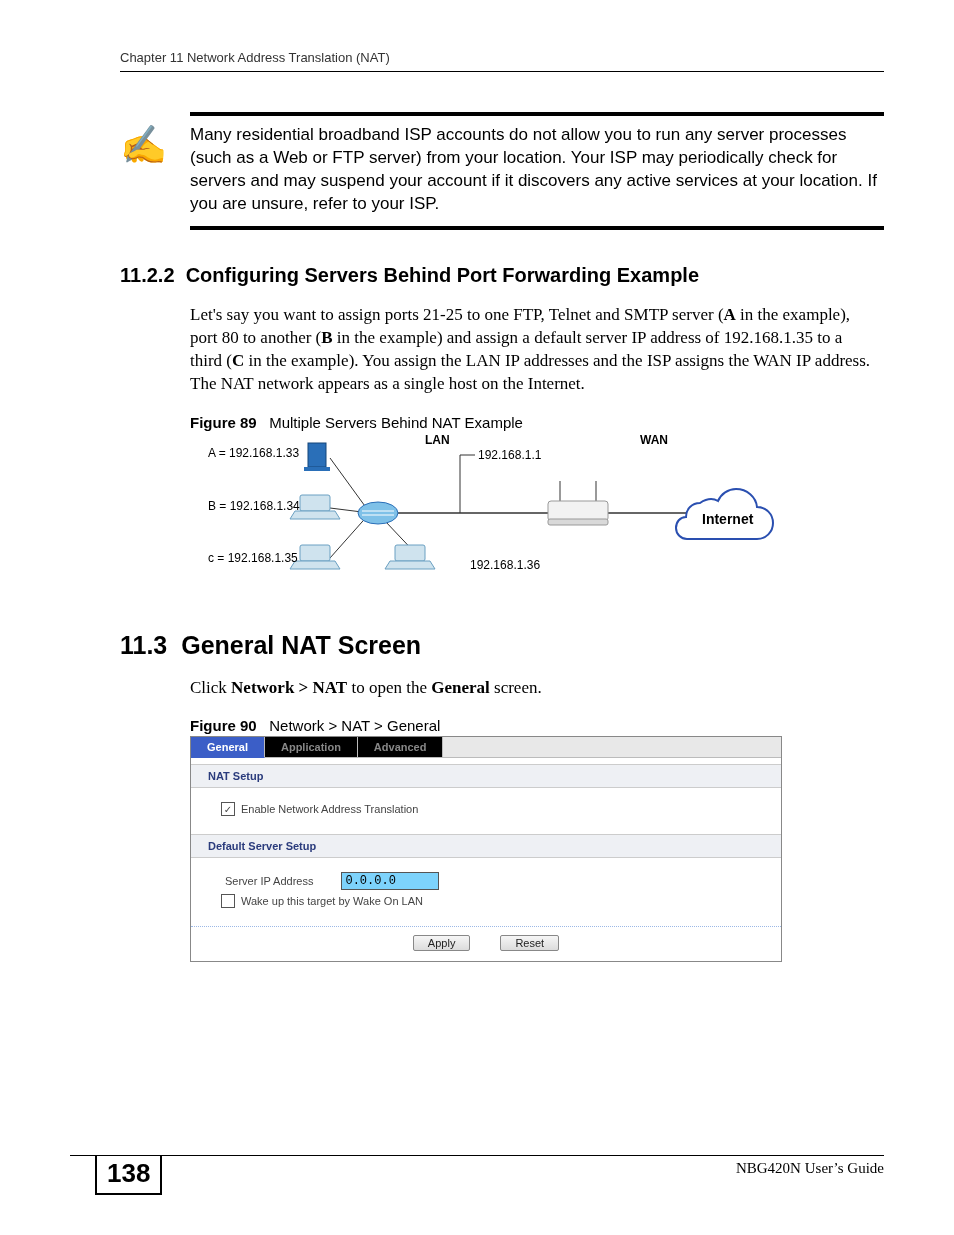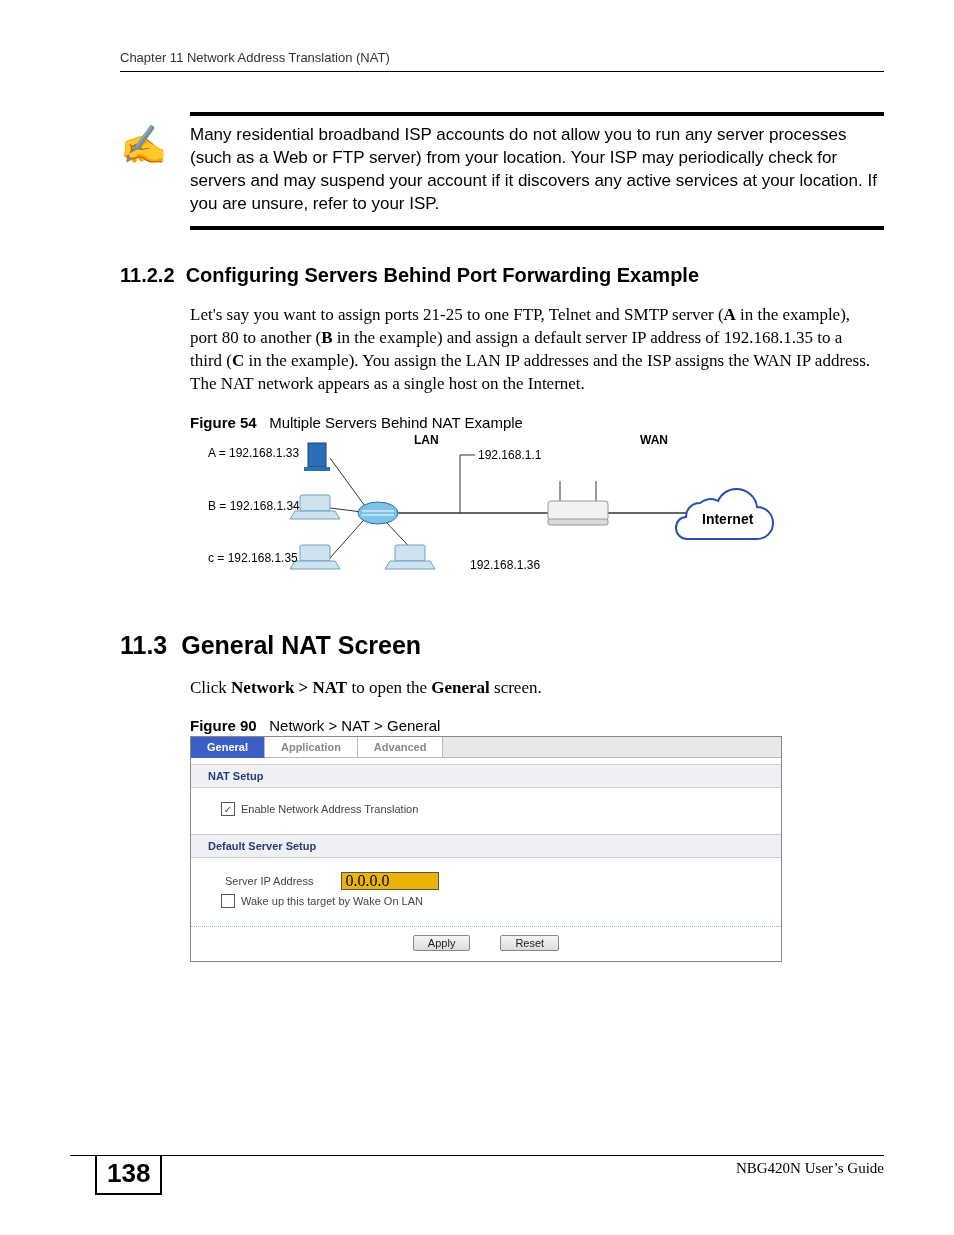--- a/index.html
+++ b/index.html
@@ -101,21 +101,21 @@
   }
   .tabs {
     display: flex;
     background: #e8e8e8;
     border-bottom: 1px solid #bbb;
   }
   .tab {
     padding: 4px 16px 4px 16px;
     border-right: 1px solid #bbb;
     color: #888;
-    background: #ffffff;
+    background: #000000;
     font-weight: bold;
     font-size: 11px;
   }
   .tab.active {
     background: #3b5ec7;
     color: #fff;
     border-bottom: 1px solid #3b5ec7;
     margin-bottom: -1px;
   }
   .section-head {
@@ -149,26 +149,26 @@
   }
   .field-row {
     display: flex;
     align-items: center;
     gap: 28px;
     margin: 4px 4px;
     color: #444;
   }
   .text-input {
     border: 1px solid #555;
-    font-size: 16px;
+    font-size: 12px;
     padding: 1px 3px;
     width: 90px;
     height: 14px;
-    background: #eab308;
-    font-family: Liberation Serif, serif;
+    background: #7dd3fc;
+    font-family: Liberation Mono, monospace;
   }
   .btn-row {
     border-top: 1px dotted #9cb8e6;
     padding: 8px 0 10px 0;
     display: flex;
     justify-content: center;
     gap: 30px;
     background: #fff;
   }
   .ui-btn {
@@ -224,21 +224,21 @@
 
   <div class="h3">
     <span>11.2.2</span>&nbsp;&nbsp;<span>Configuring Servers Behind Port Forwarding Example</span>
   </div>
 
   <p class="body-text">
     <span>Let's say you want to assign ports 21-25 to one FTP, Telnet and SMTP server (</span><b>A</b><span> in the example), port 80 to another (</span><b>B</b><span> in the example) and assign a default server IP address of 192.168.1.35 to a third (</span><b>C</b><span> in the example). You assign the LAN IP addresses and the ISP assigns the WAN IP address. The NAT network appears as a single host on the Internet.</span>
   </p>
 
   <div class="fig-caption">
-    <span class="fig-label">Figure 54</span>&nbsp;&nbsp;&nbsp;<span>Multiple Servers Behind NAT Example</span>
+    <span class="fig-label">Figure 89</span>&nbsp;&nbsp;&nbsp;<span>Multiple Servers Behind NAT Example</span>
   </div>
 
   <div class="diagram">
     <svg width="610" height="150" viewBox="0 0 610 150">
 
       <line x1="140" y1="25" x2="180" y2="80" stroke="#333" stroke-width="1"></line>
       <line x1="140" y1="75" x2="180" y2="80" stroke="#333" stroke-width="1"></line>
       <line x1="140" y1="125" x2="180" y2="80" stroke="#333" stroke-width="1"></line>
       <line x1="230" y1="125" x2="195" y2="88" stroke="#333" stroke-width="1"></line>
       <line x1="195" y1="80" x2="370" y2="80" stroke="#333" stroke-width="1.5"></line>
@@ -265,21 +265,21 @@
       <rect x="358" y="68" width="60" height="20" rx="3" fill="#f2f2f2" stroke="#999"></rect>
       <rect x="358" y="86" width="60" height="6" rx="2" fill="#d9d9d9" stroke="#999"></rect>
       <line x1="370" y1="68" x2="370" y2="48" stroke="#999" stroke-width="2"></line>
       <line x1="406" y1="68" x2="406" y2="48" stroke="#999" stroke-width="2"></line>
 
       <path d="M510 70
                c-8 0 -14 6 -14 14 c-6 0 -10 5 -10 11 c0 6 5 11 11 11
                h70 c9 0 16 -7 16 -16 c0 -9 -7 -16 -16 -16 c-1 -10 -10 -18 -21 -18
                c-8 0 -15 5 -18 12 c-5 -3 -12 -2 -18 2 z" fill="#fff" stroke="#2a4fb0" stroke-width="2"></path>
     </svg>
-    <span class="diag-label" style="left:224px; top:0px; font-weight:bold;">LAN</span>
+    <span class="diag-label" style="left:235px; top:0px; font-weight:bold;">LAN</span>
     <span class="diag-label" style="left:450px; top:0px; font-weight:bold;">WAN</span>
     <span class="diag-label" style="left:288px; top:15px;">192.168.1.1</span>
     <span class="diag-label" style="left:18px; top:13px;">A = 192.168.1.33</span>
     <span class="diag-label" style="left:18px; top:66px;">B = 192.168.1.34</span>
     <span class="diag-label" style="left:18px; top:118px;">c = 192.168.1.35</span>
     <span class="diag-label" style="left:280px; top:125px;">192.168.1.36</span>
     <span class="diag-label" style="left:512px; top:78px; font-weight:bold; font-size:14px;">Internet</span>
   </div>
 
   <div class="h2">

